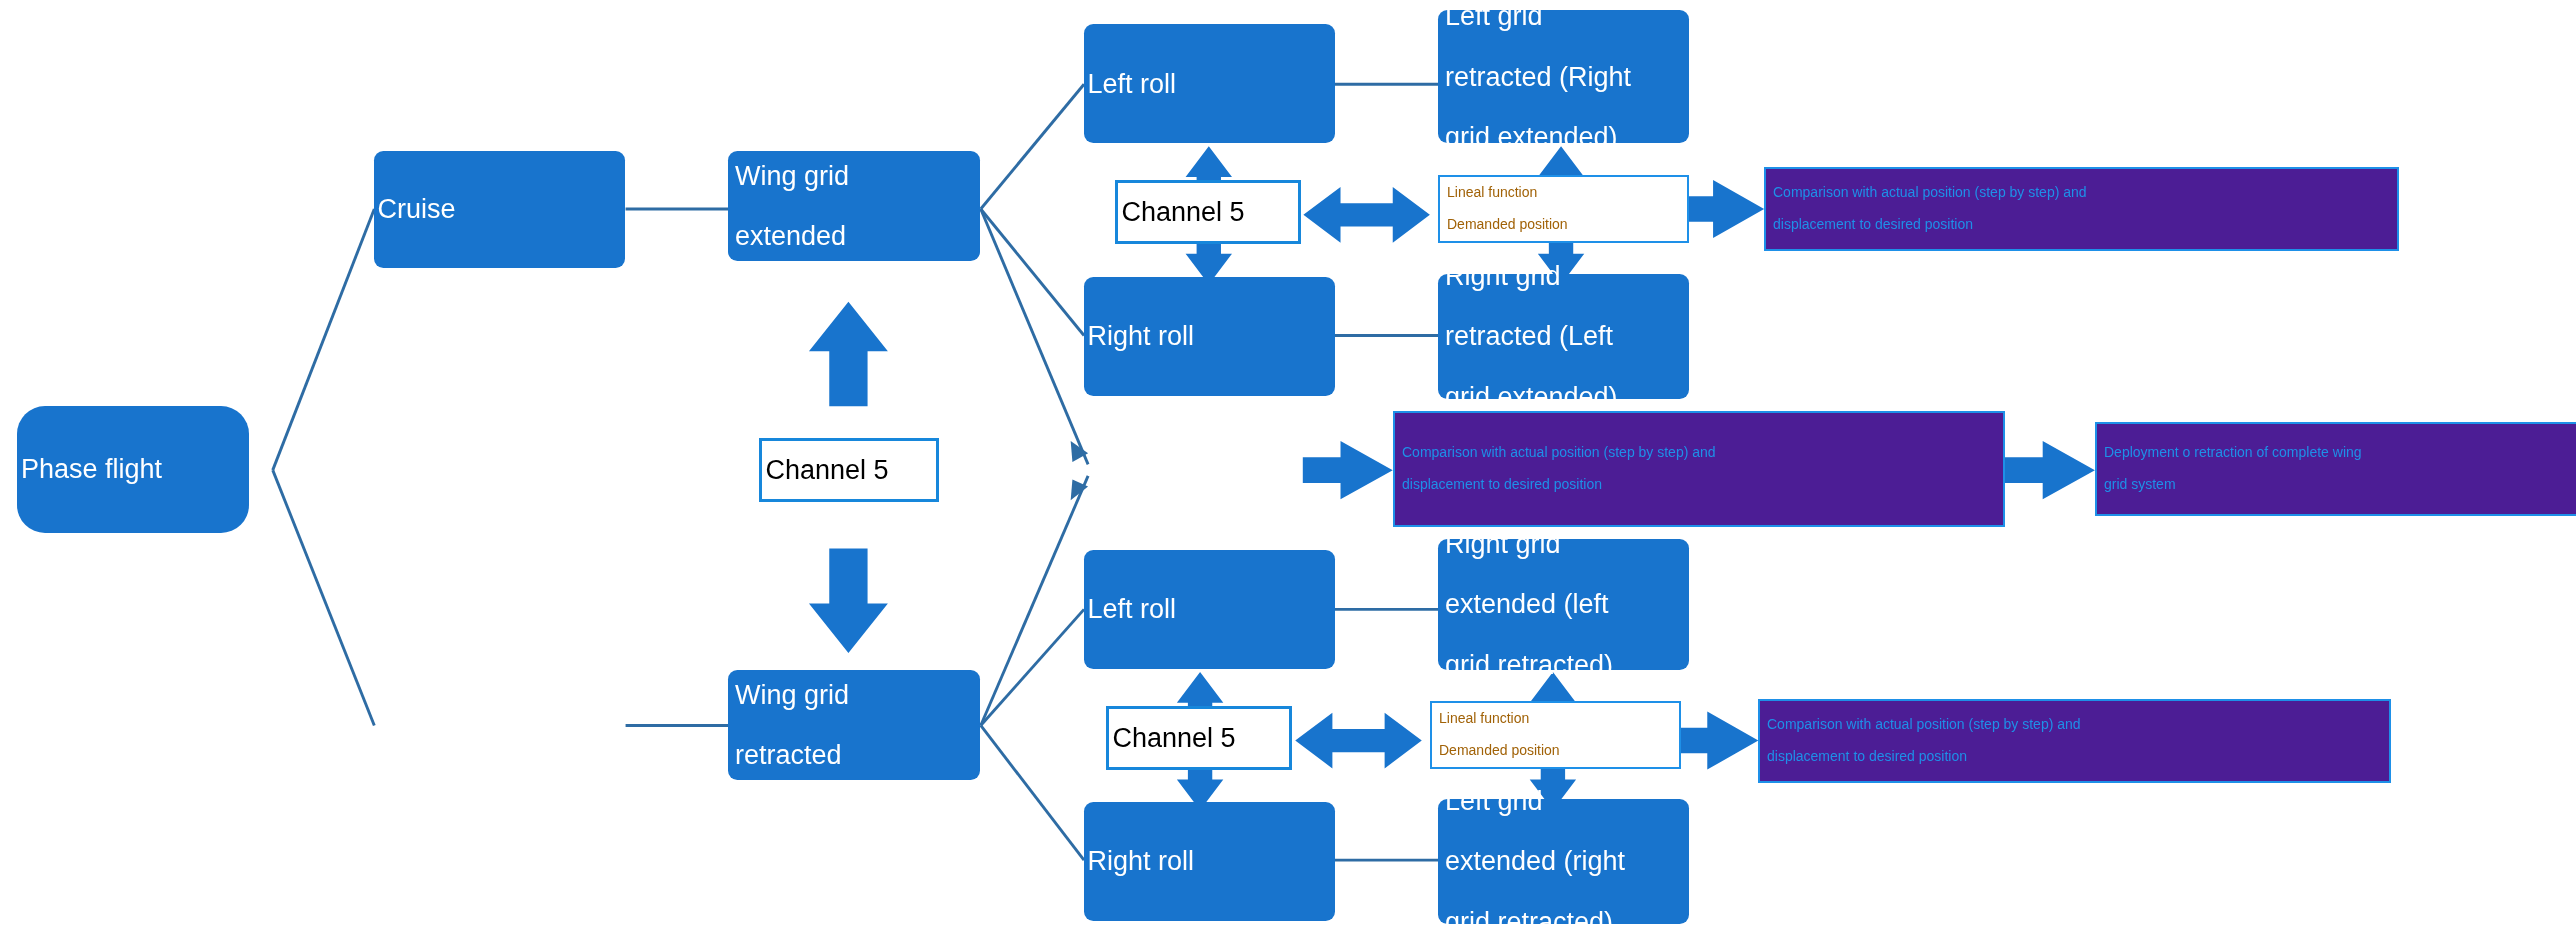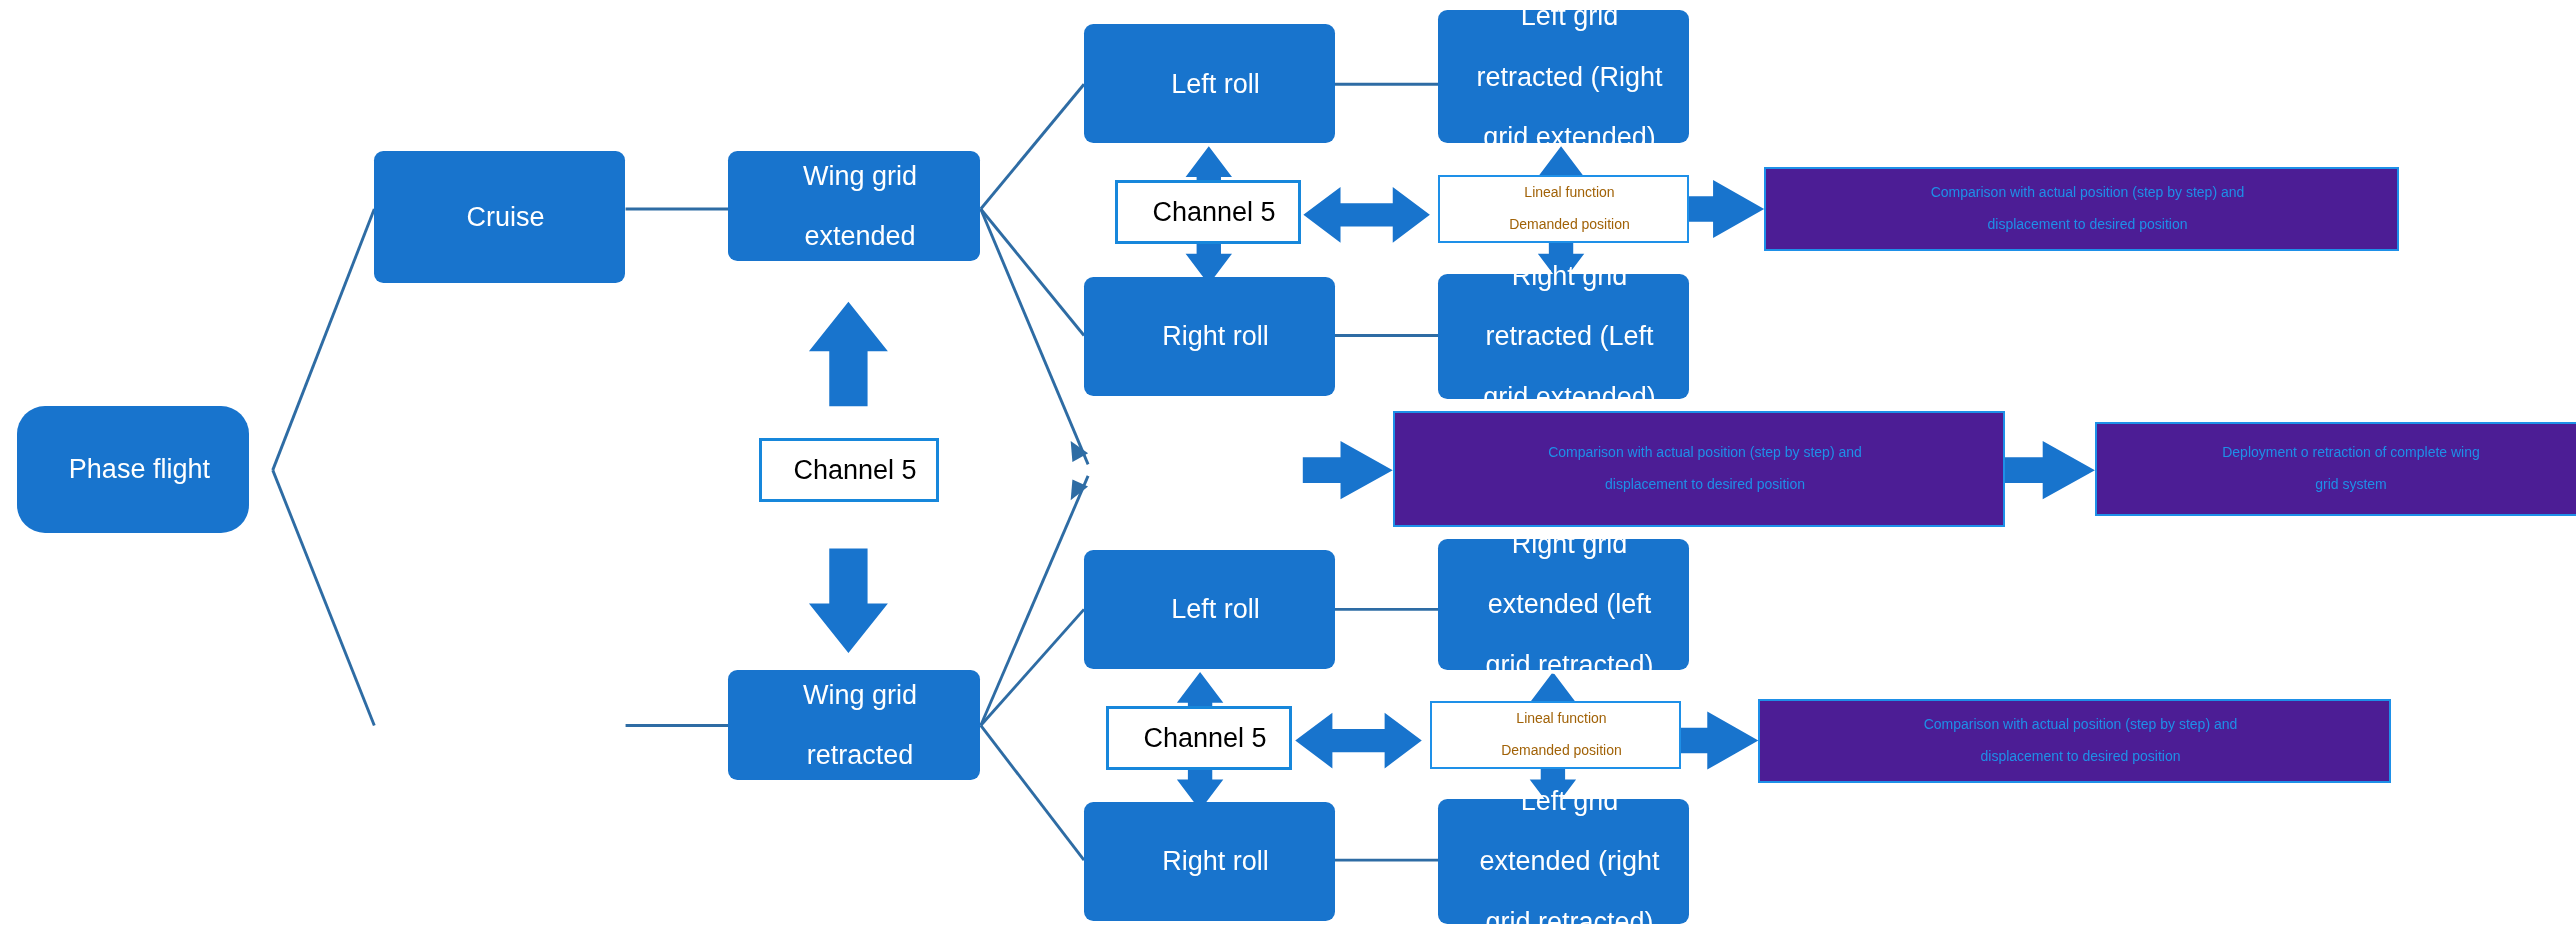--- a/index.html
+++ b/index.html
@@ -24,23 +24,21 @@
     width: 2576px;
     height: 942px;
     pointer-events: none;
   }
   .node {
     position: absolute;
     box-sizing: border-box;
     display: flex;
     align-items: center;
     justify-content: center;
-    text-align: center;
     line-height: 1.12;
-    padding-left: 12px;
   }
   .node span {
     display: block;
     width: 100%;
     padding: 0 3.5px;
     box-sizing: border-box;
   }
   
   .n-solid {
     background: #1874CD;
@@ -184,21 +182,21 @@
 
     <g fill="#1874CD">
       <polygon points="3030,1276 2942,1226 2942,1254 2890,1254 2890,1298 2942,1298 2942,1326"></polygon>
     </g>
   </svg>
 
   <div class="node n-solid" style="left:17.4px; top:406px; width:232px; height:127px;border-radius:28px;">
     <span>Phase flight</span>
   </div>
 
-  <div class="node n-solid" style="left:374px; top:151px; width:251px; height:132px;">
+  <div class="node n-solid" style="left:374px; top:151px; width:251px; height:117px;">
     <span>Cruise</span>
   </div>
 
 
   <div class="node n-solid" style="left:728px; top:151px; width:252px; height:110px;">
     <span><span>Wing grid</span><br><span>extended</span></span>
   </div>
 
   <div class="node n-solid" style="left:728px; top:670px; width:252px; height:110px;">
     <span><span>Wing grid</span><br><span>retracted</span></span>

